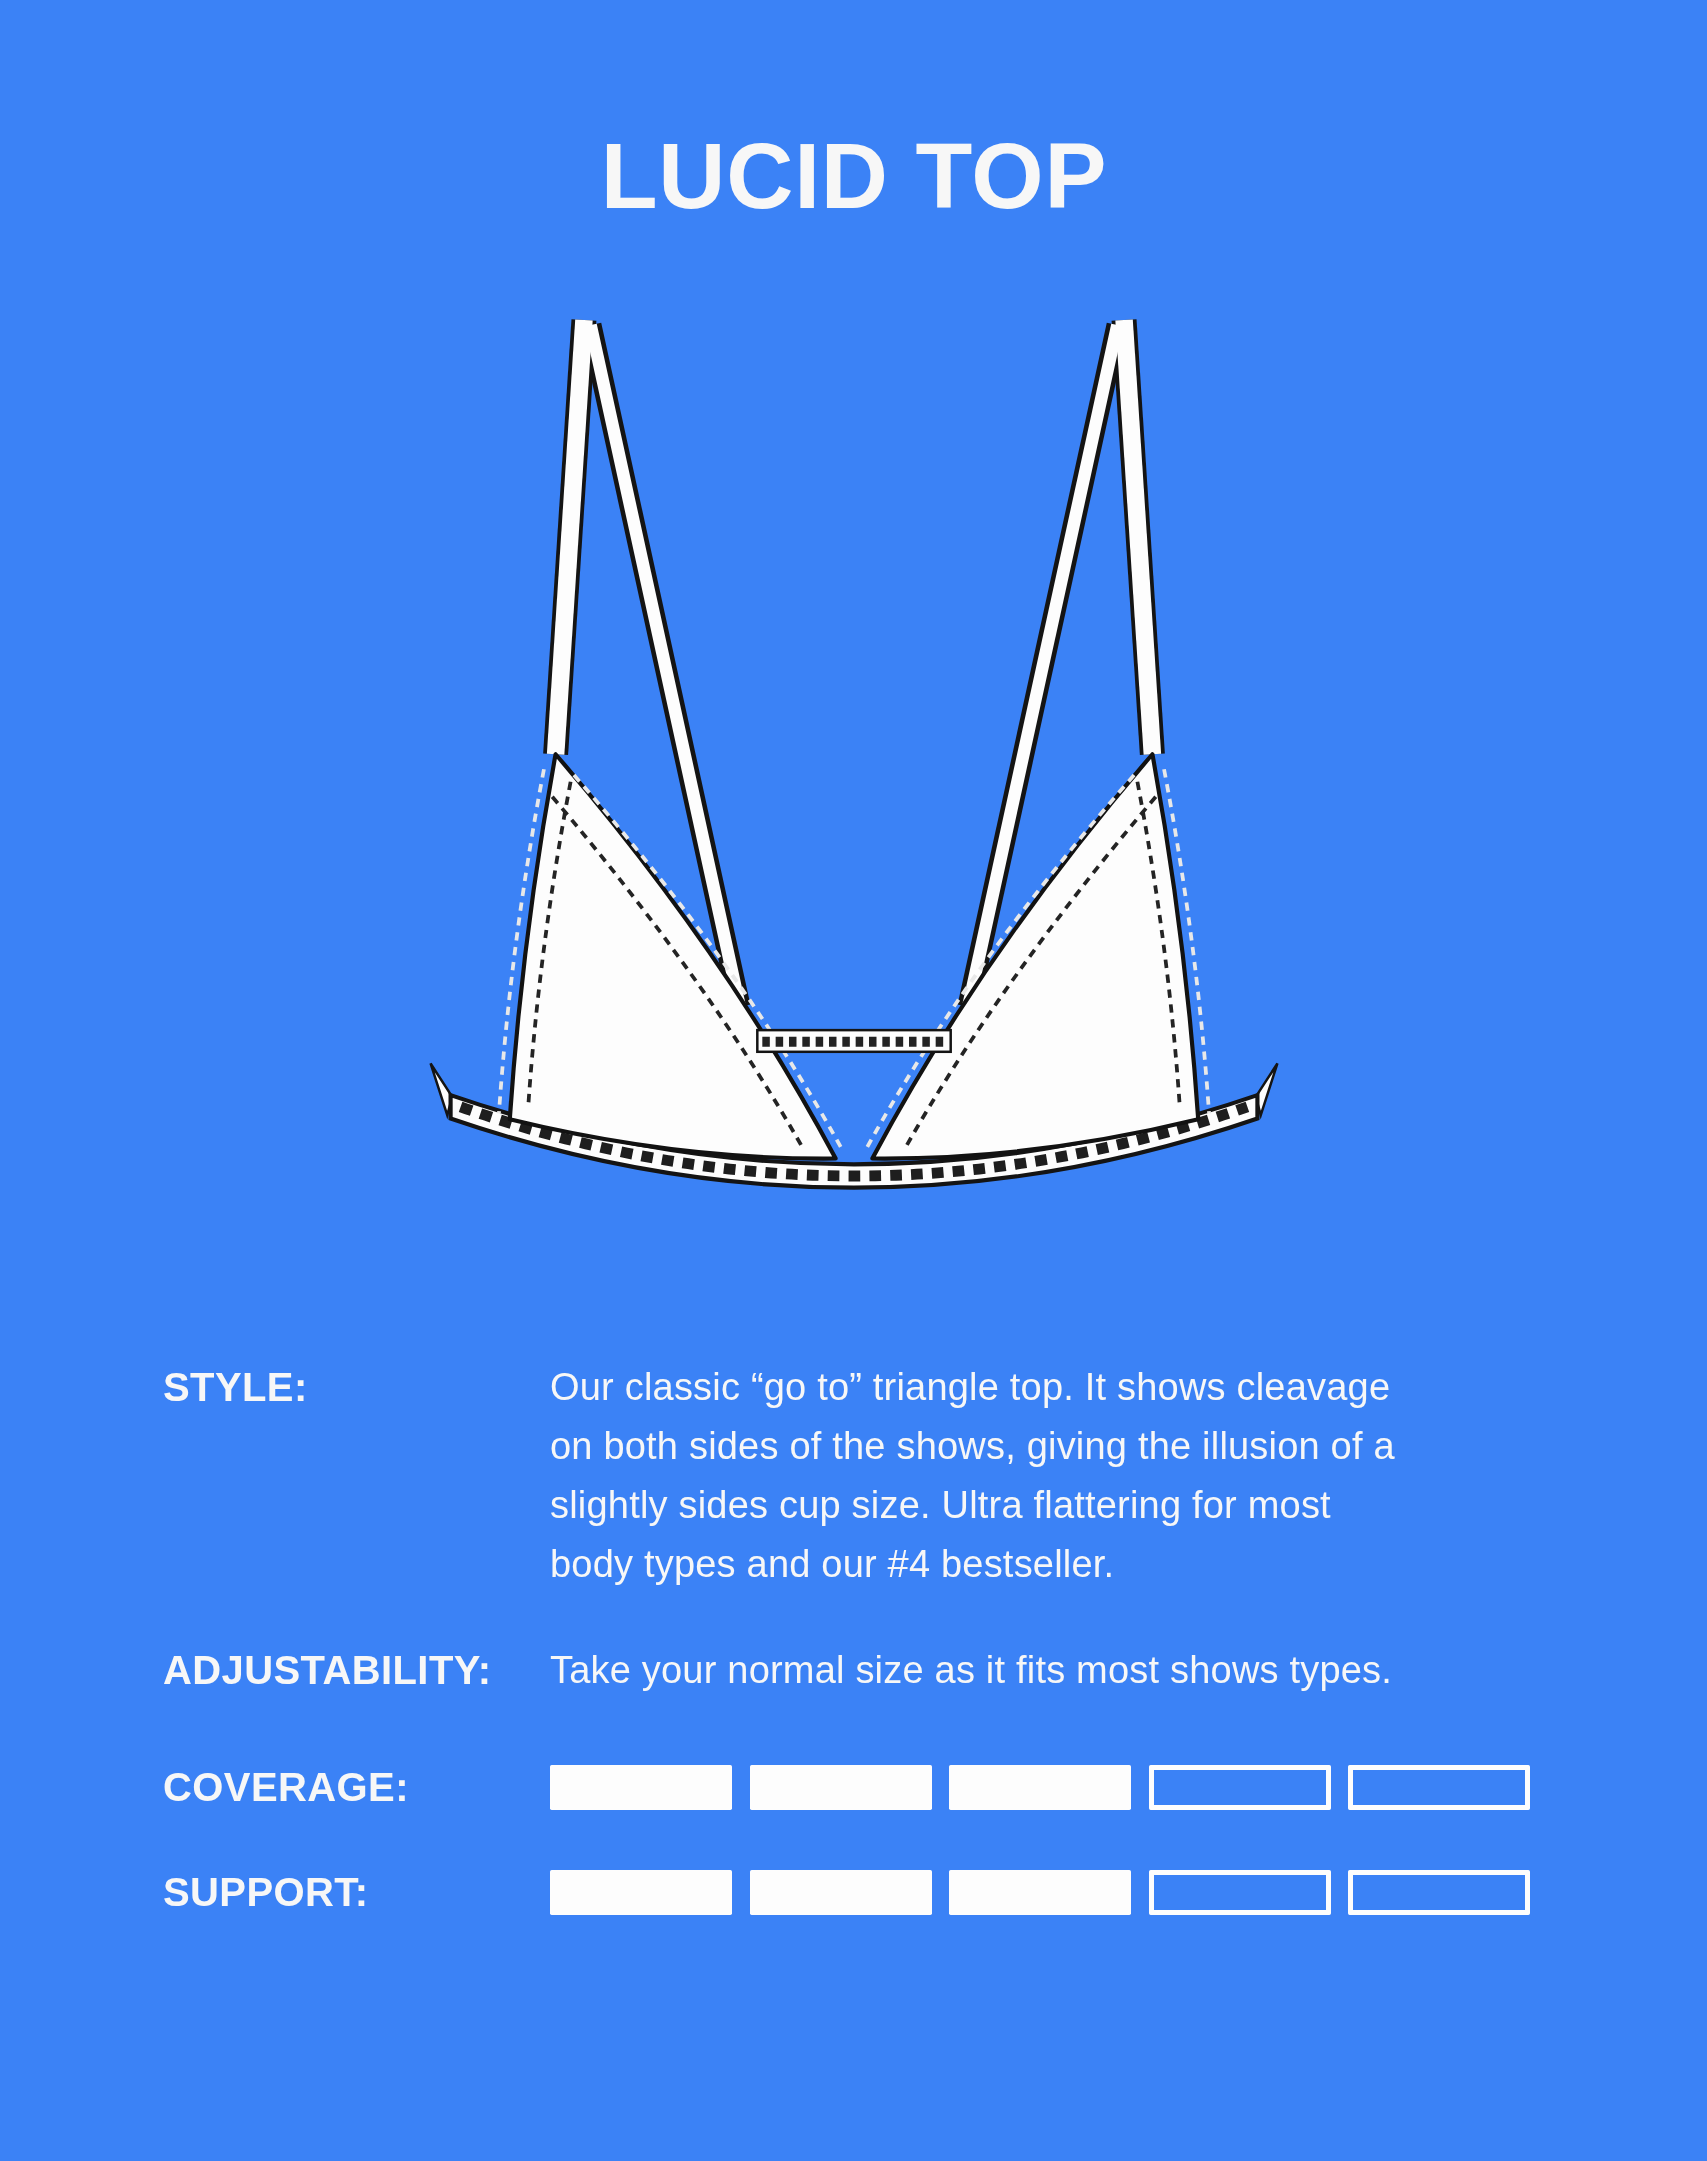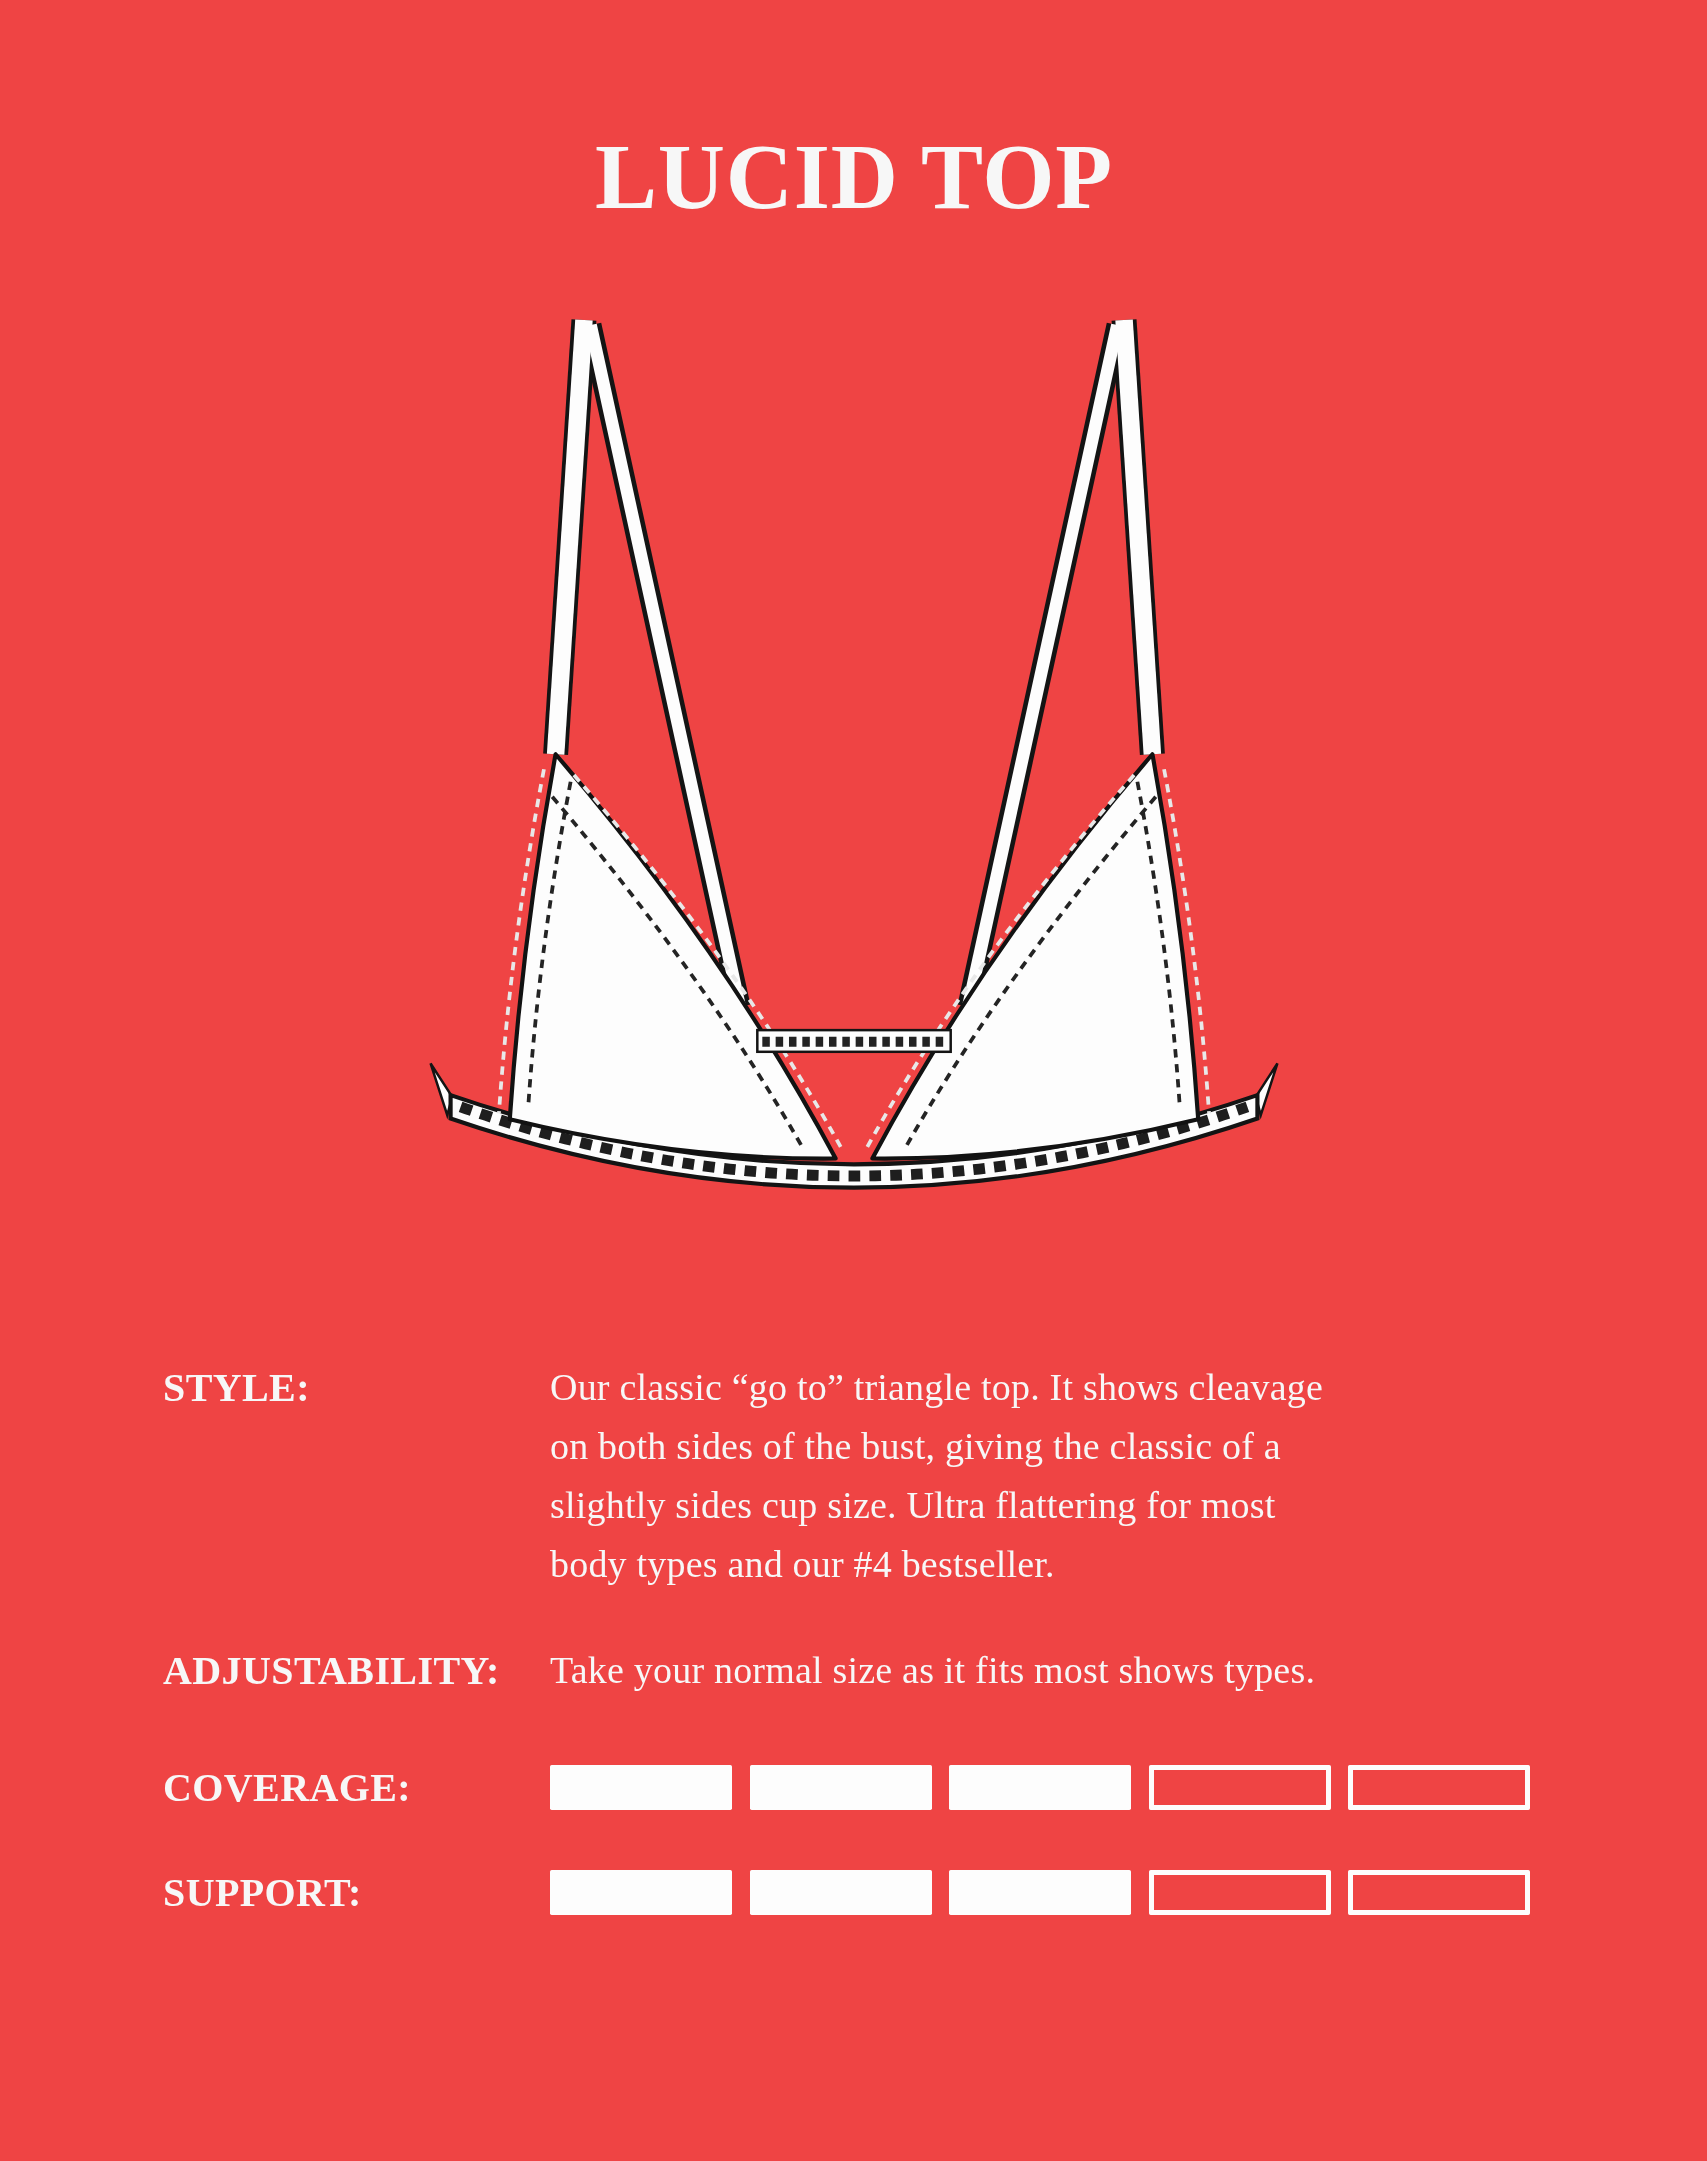--- a/index.html
+++ b/index.html
@@ -26,21 +26,21 @@
   .row-rating .spec-label{line-height:45px;}
   .row-coverage{margin-top:65px;}
   .rating{display:flex;gap:17.5px;}
   .rblock{width:182px;height:45px;box-sizing:border-box;border-radius:1.7px;}
   .rblock.filled{background:#fdfdfd;}
   .rblock.empty{border:5.8px solid #fdfdfd;background:transparent;}
 </style>
 </head>
 <body style="background: rgb(35, 35, 35);">
 
-<div class="page" style="background: #ef4444; color: rgb(247, 247, 247); font-family: Liberation Serif, serif;">
+<div class="page" style="background: #3b82f6; color: rgb(247, 247, 247);">
 
   <h1 class="title">LUCID TOP</h1>
 
   <svg class="illustration" width="854" height="896" viewBox="0 0 1024 1075" aria-hidden="true">
 
     <g fill="none" stroke="#141414" stroke-linecap="butt">
       <path d="M196 12 L375 830" stroke-width="26"></path>
       <path d="M828 12 L649 830" stroke-width="26"></path>
       <path d="M188 6 L154 527" stroke-width="30"></path>
       <path d="M836 6 L870 527" stroke-width="30"></path>
@@ -84,21 +84,21 @@
       <path d="M402 872 L622 872" fill="none" stroke="#232323" stroke-width="12" stroke-dasharray="9 7"></path>
     </g>
   </svg>
 
   <div class="specs">
 
     <div class="spec-row">
       <div class="spec-label">STYLE:</div>
       <div class="spec-text">
         <div>Our classic “go to” triangle top. It shows cleavage</div>
-        <div>on both sides of the bust, giving the classic of a</div>
+        <div>on both sides of the shows, giving the illusion of a</div>
         <div>slightly sides cup size. Ultra flattering for most</div>
         <div>body types and our #4 bestseller.</div>
       </div>
     </div>
 
     <div class="spec-row row-adjust">
       <div class="spec-label">ADJUSTABILITY:</div>
       <div class="spec-text">Take your normal size as it fits most shows types.</div>
     </div>
 

